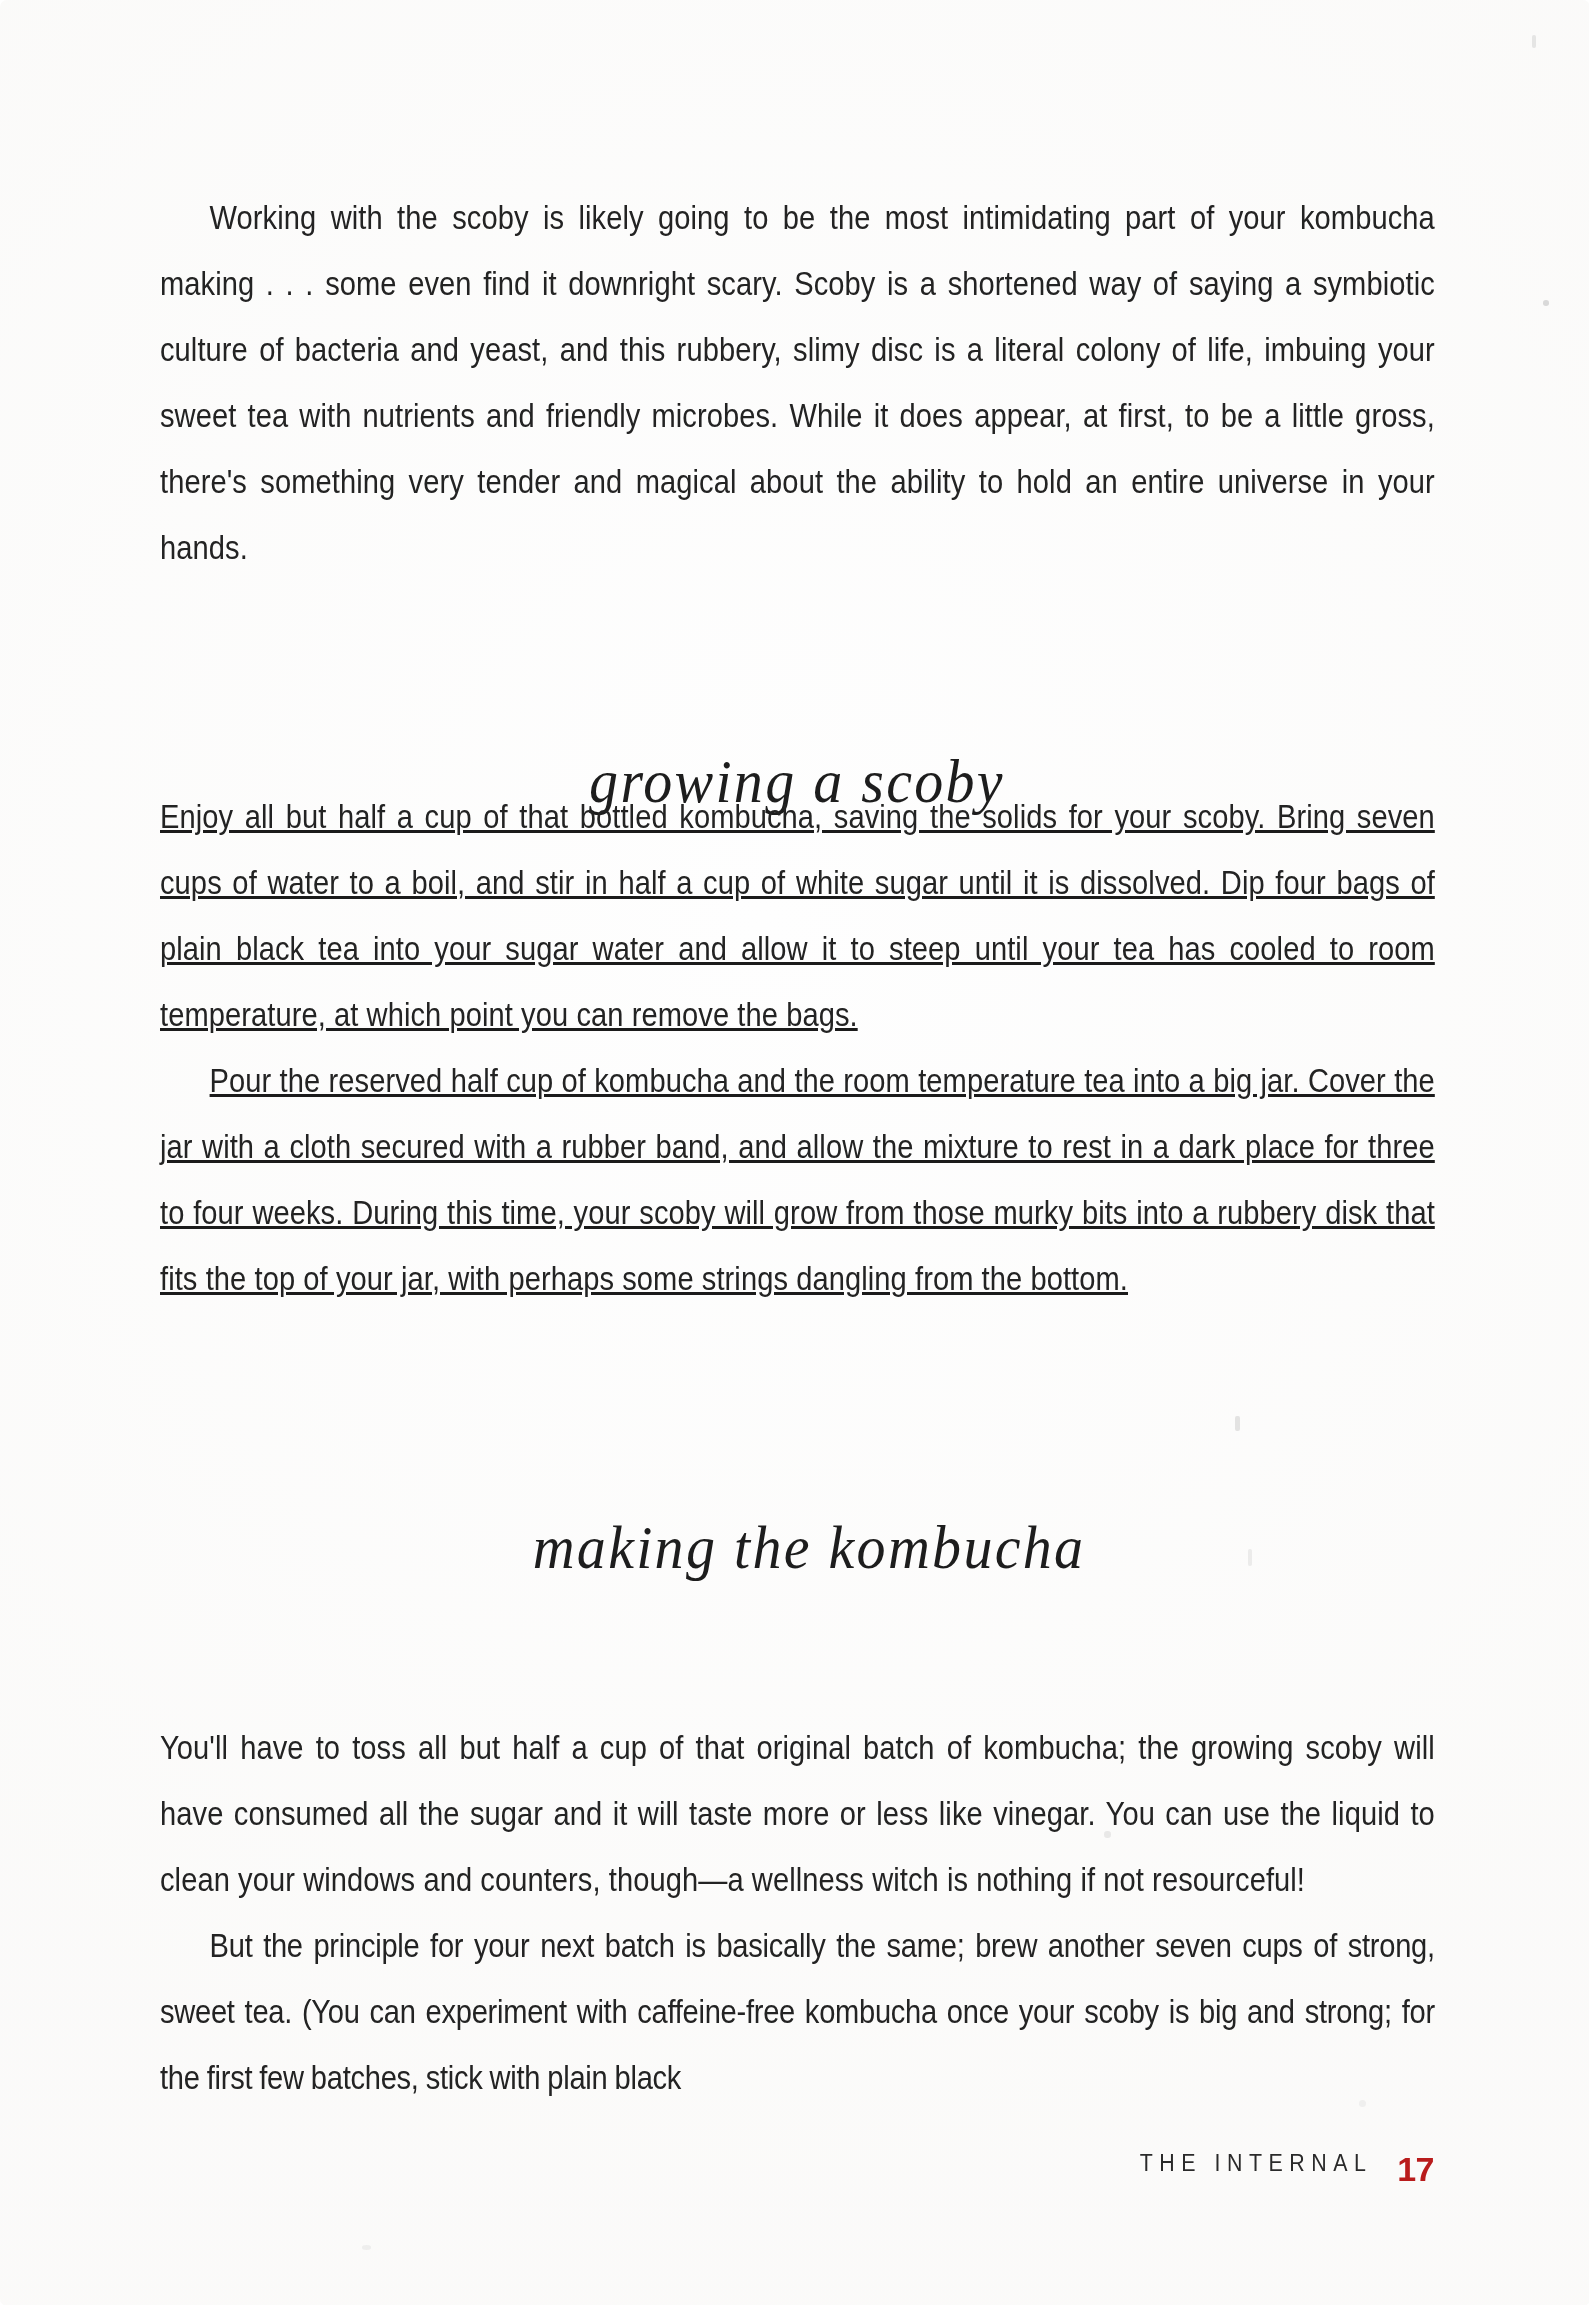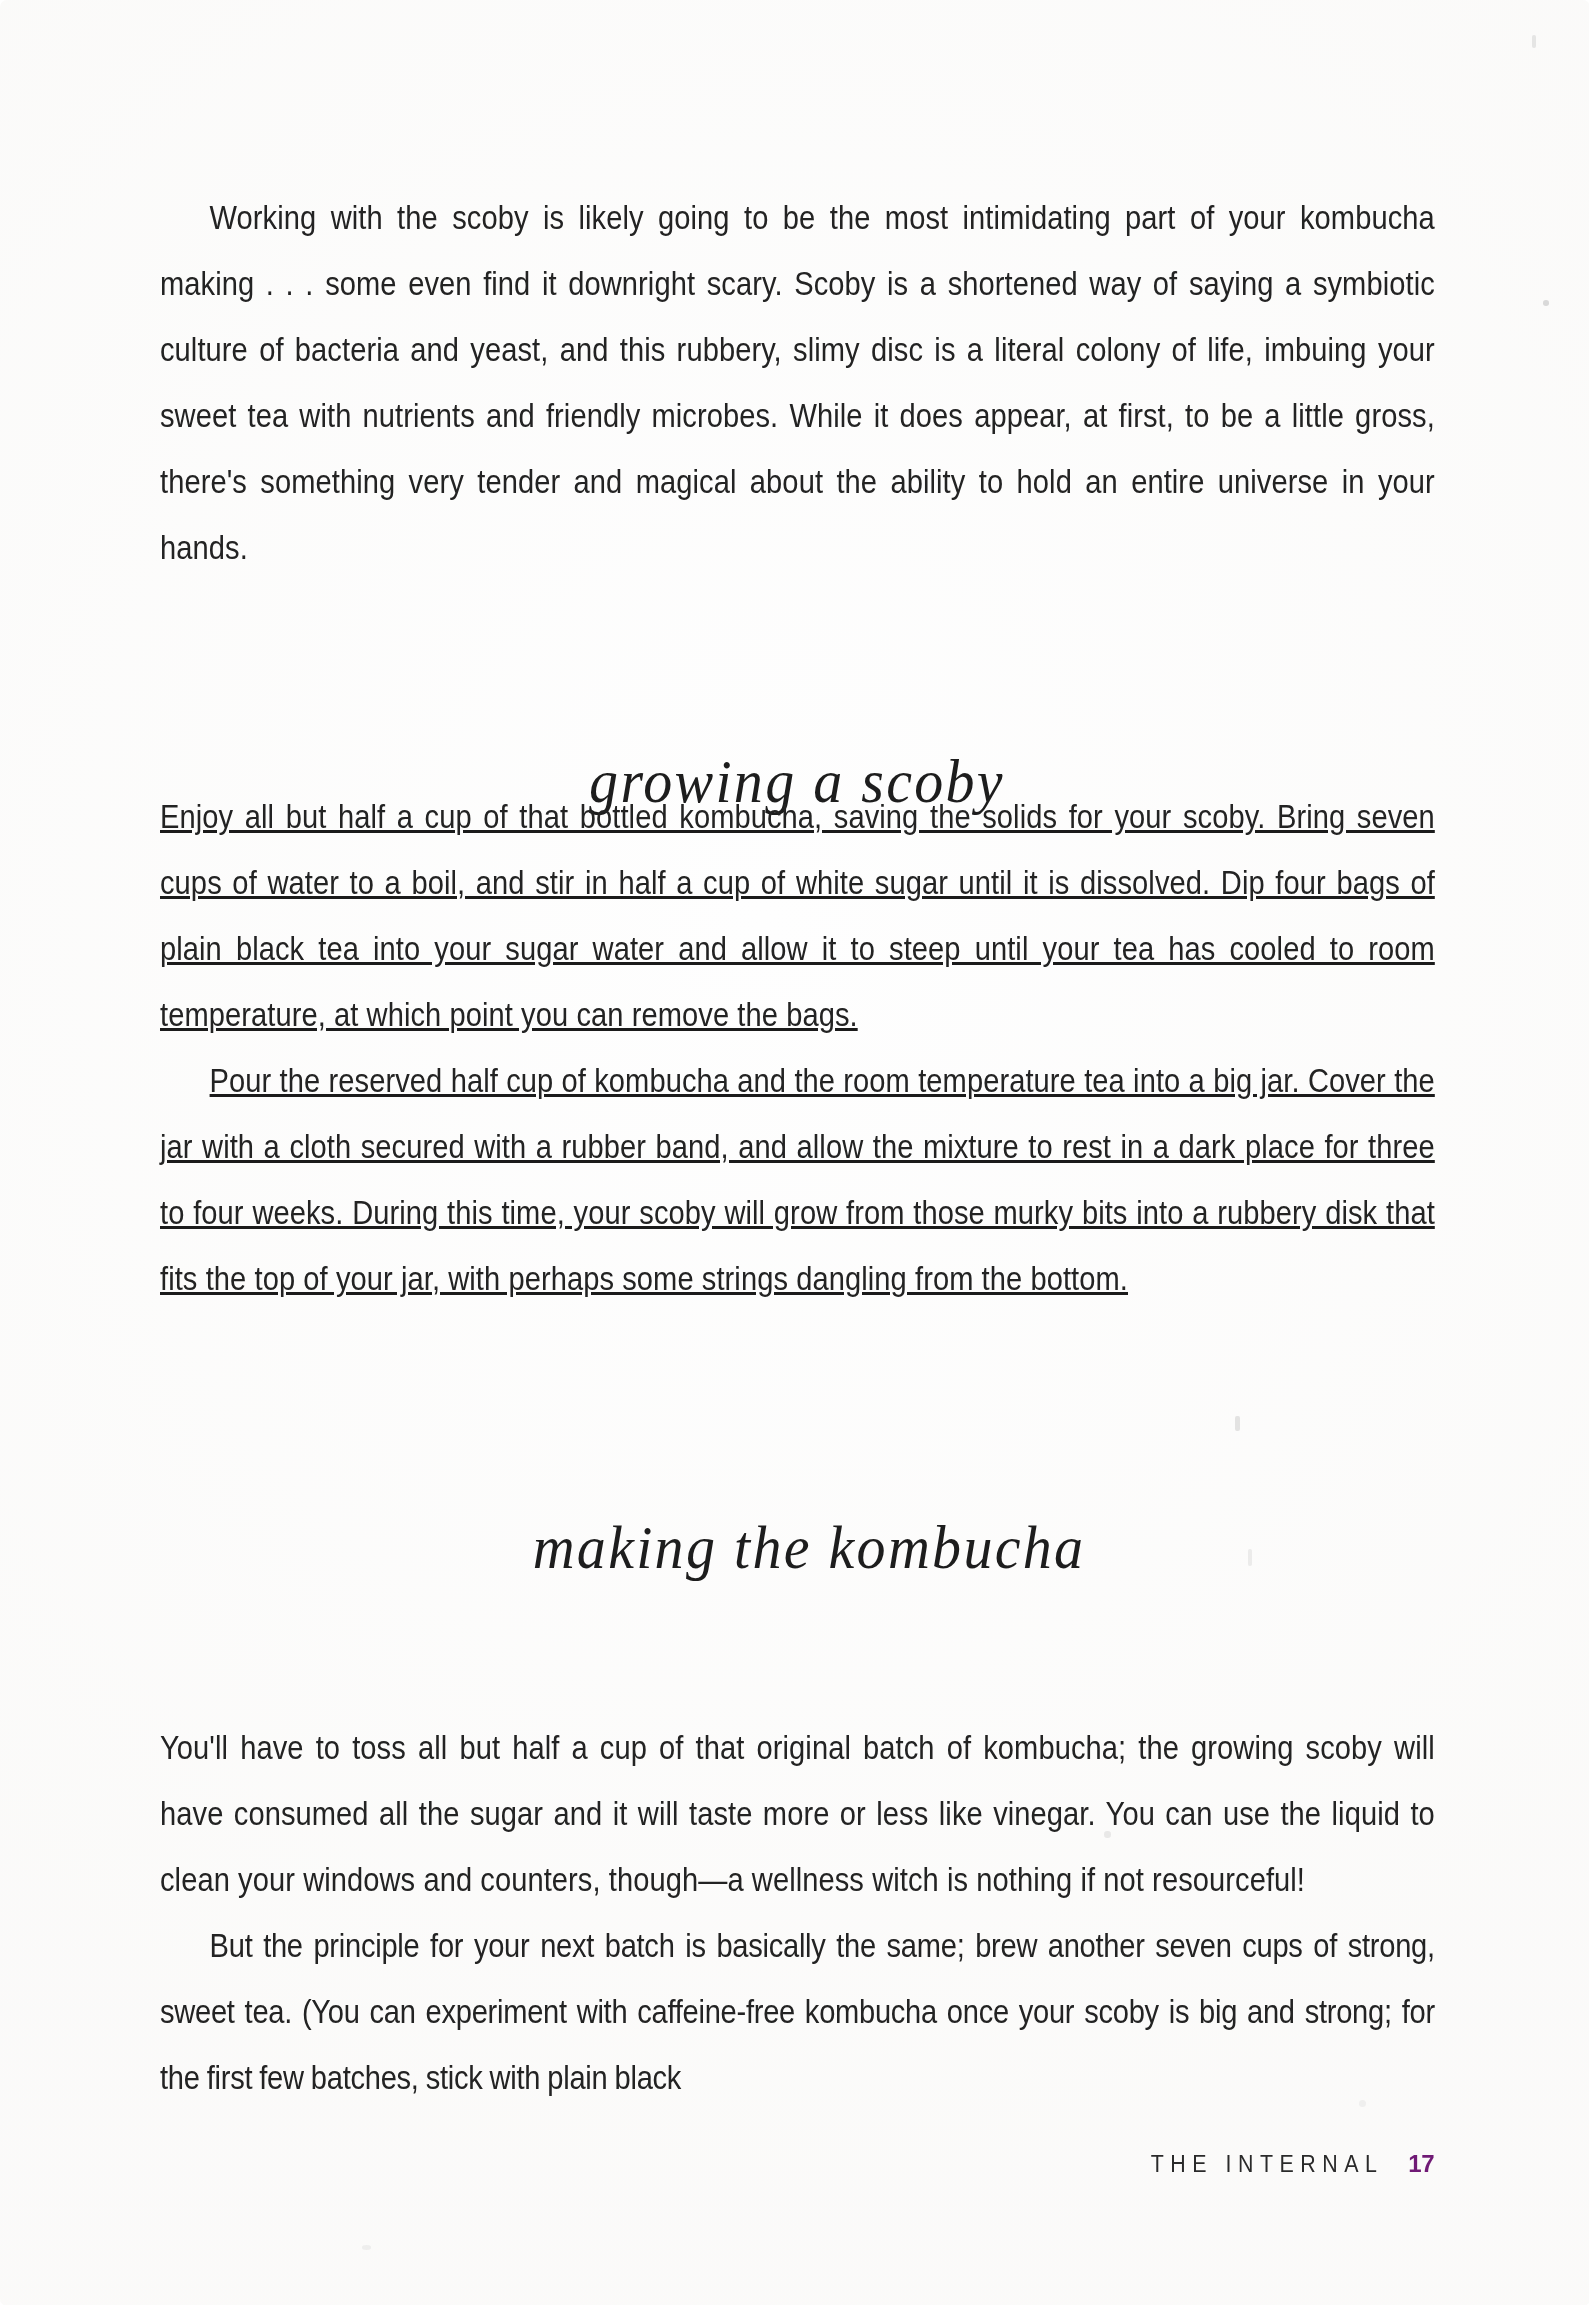--- a/index.html
+++ b/index.html
@@ -105,36 +105,36 @@
   }
 
   .footer {
     position: absolute;
     left: 0;
     right: 156px;
     top: 2150px;
     text-align: right;
     display: flex;
     justify-content: flex-end;
-    align-items: center;
+    align-items: flex-start;
     gap: 16px;
   }
 
   .footer-label {
     font-size: 23px;
     letter-spacing: 7px;
     font-weight: 300;
     color: #2a2a2a;
     transform: scaleX(0.93);
   }
 
   .footer-page-number {
-    font-size: 24px;
+    font-size: 34px;
     font-weight: 600;
-    color: #701a75;
+    color: #b91c1c;
     letter-spacing: -0.5px;
   }
 
   
   .speck {
     position: absolute;
     background: #bdbdbd;
     border-radius: 50%;
     opacity: 0.55;
     pointer-events: none;

